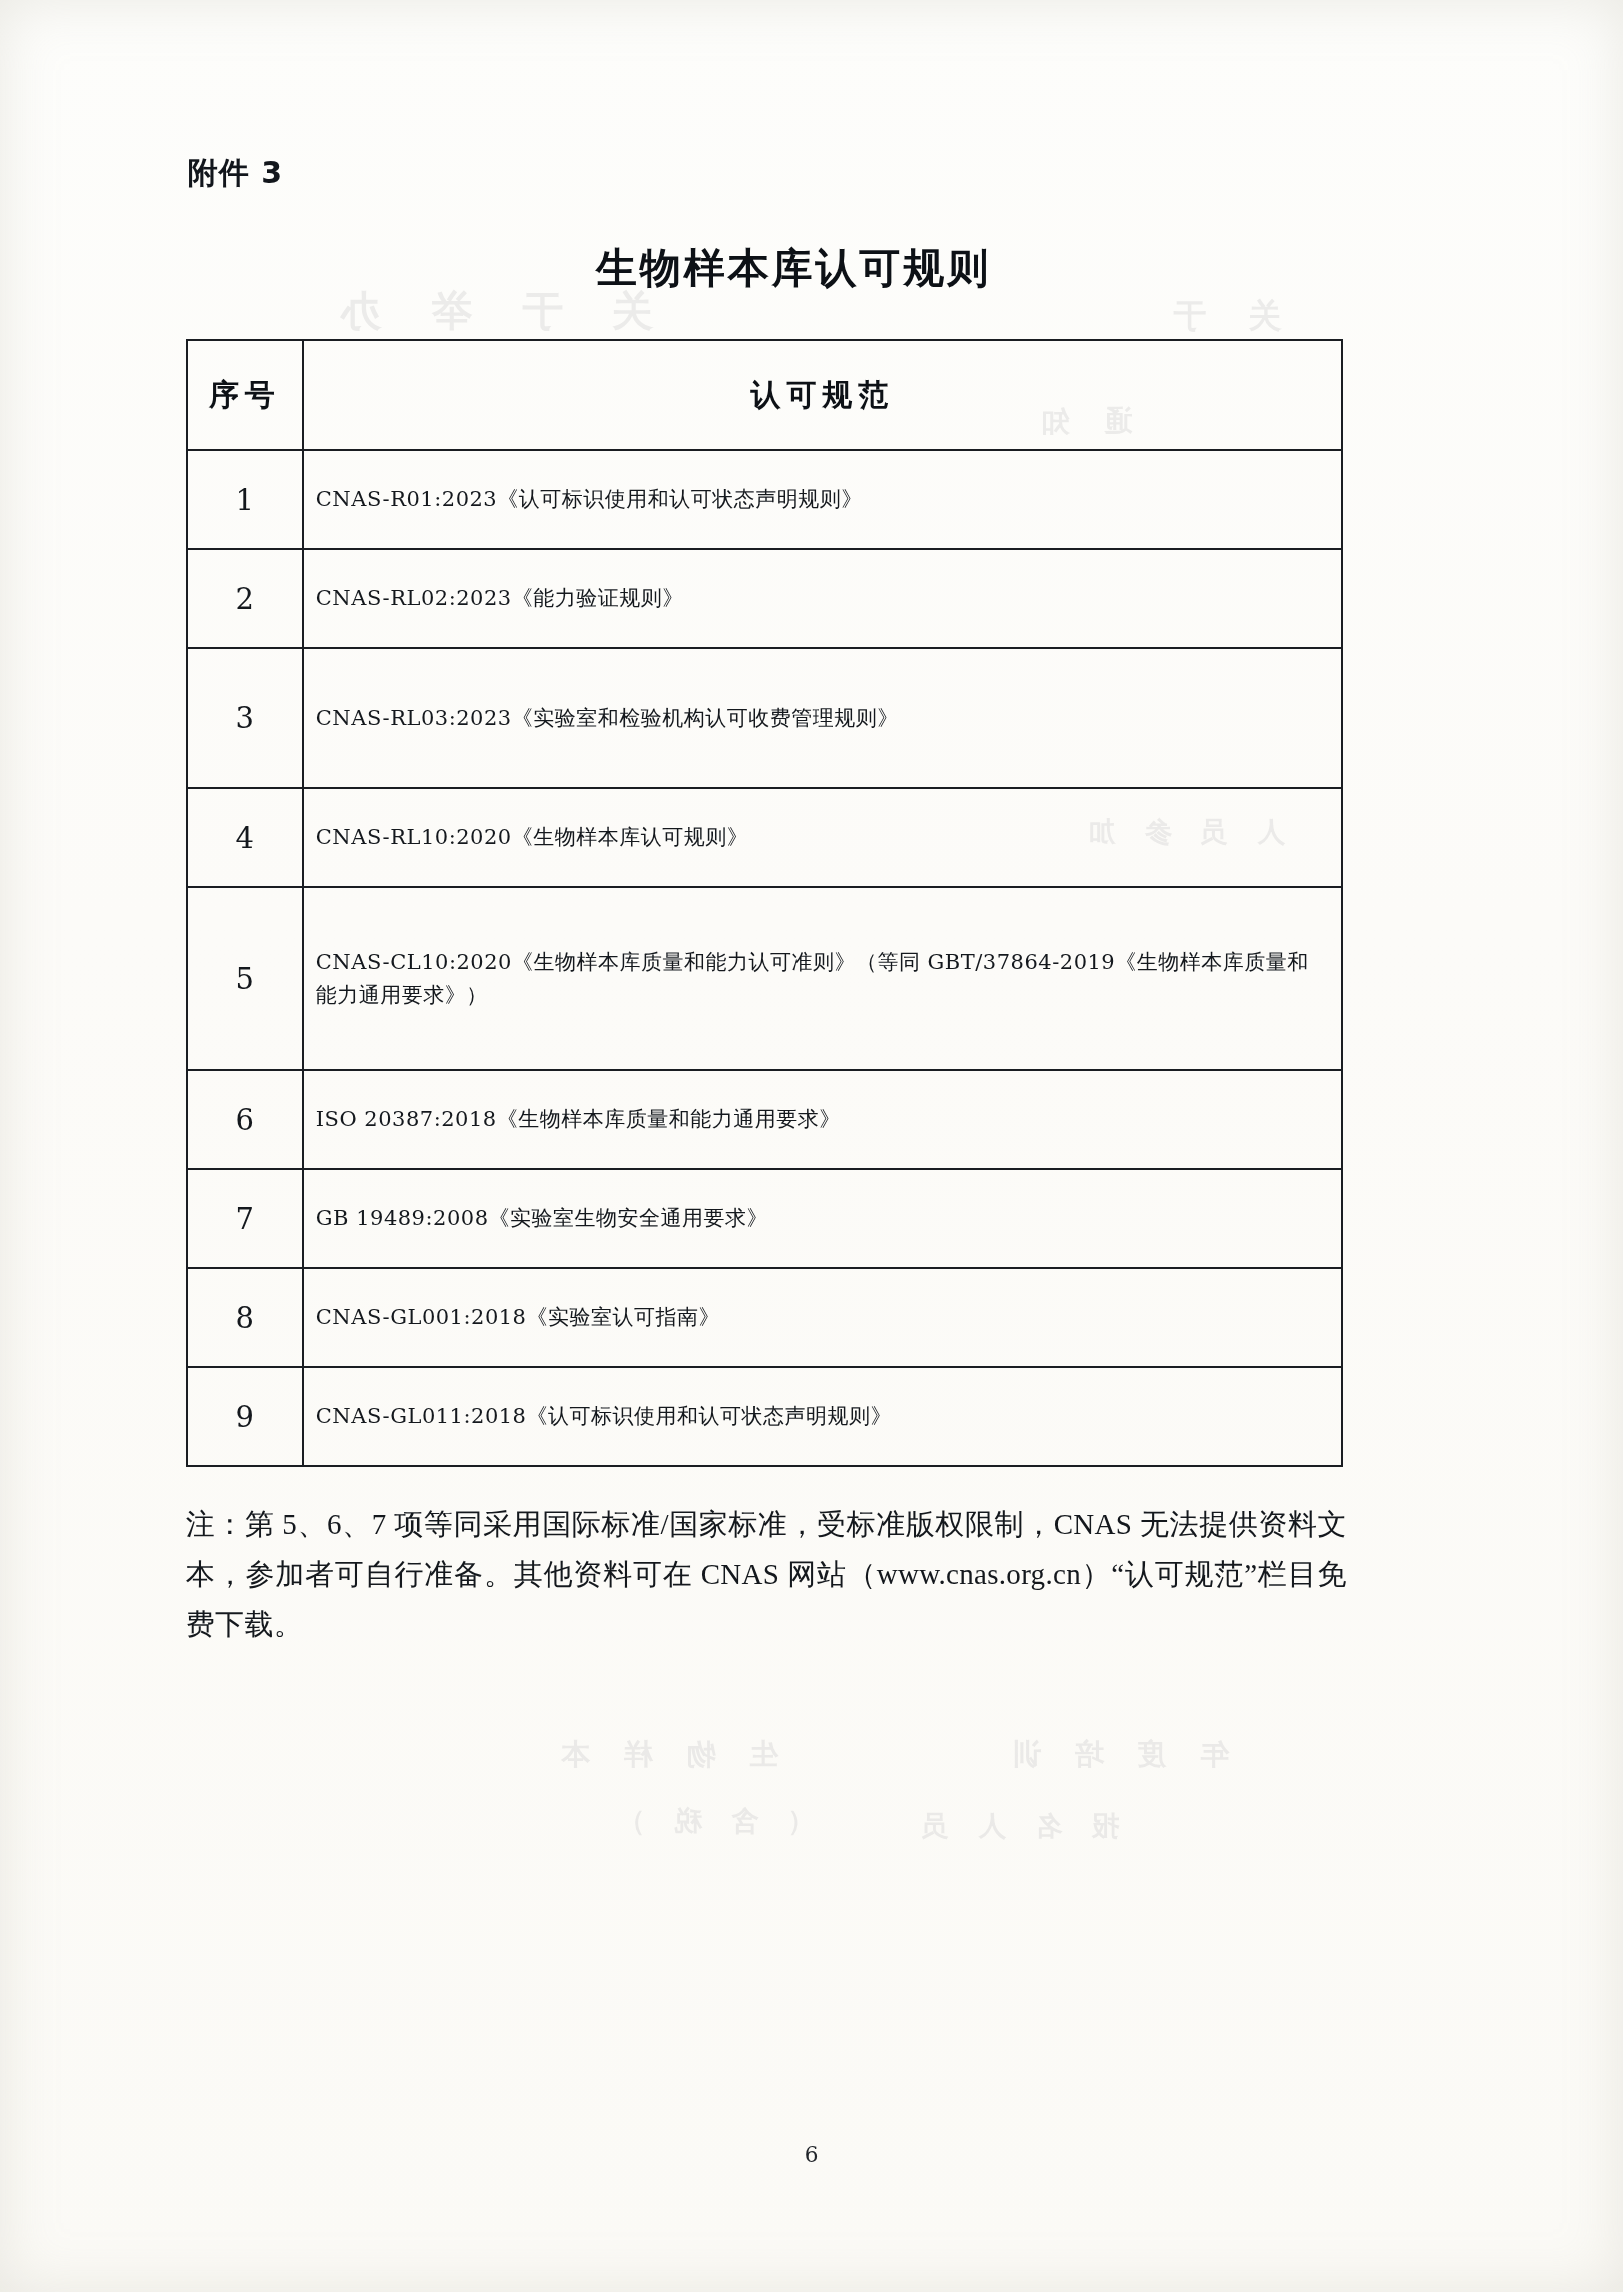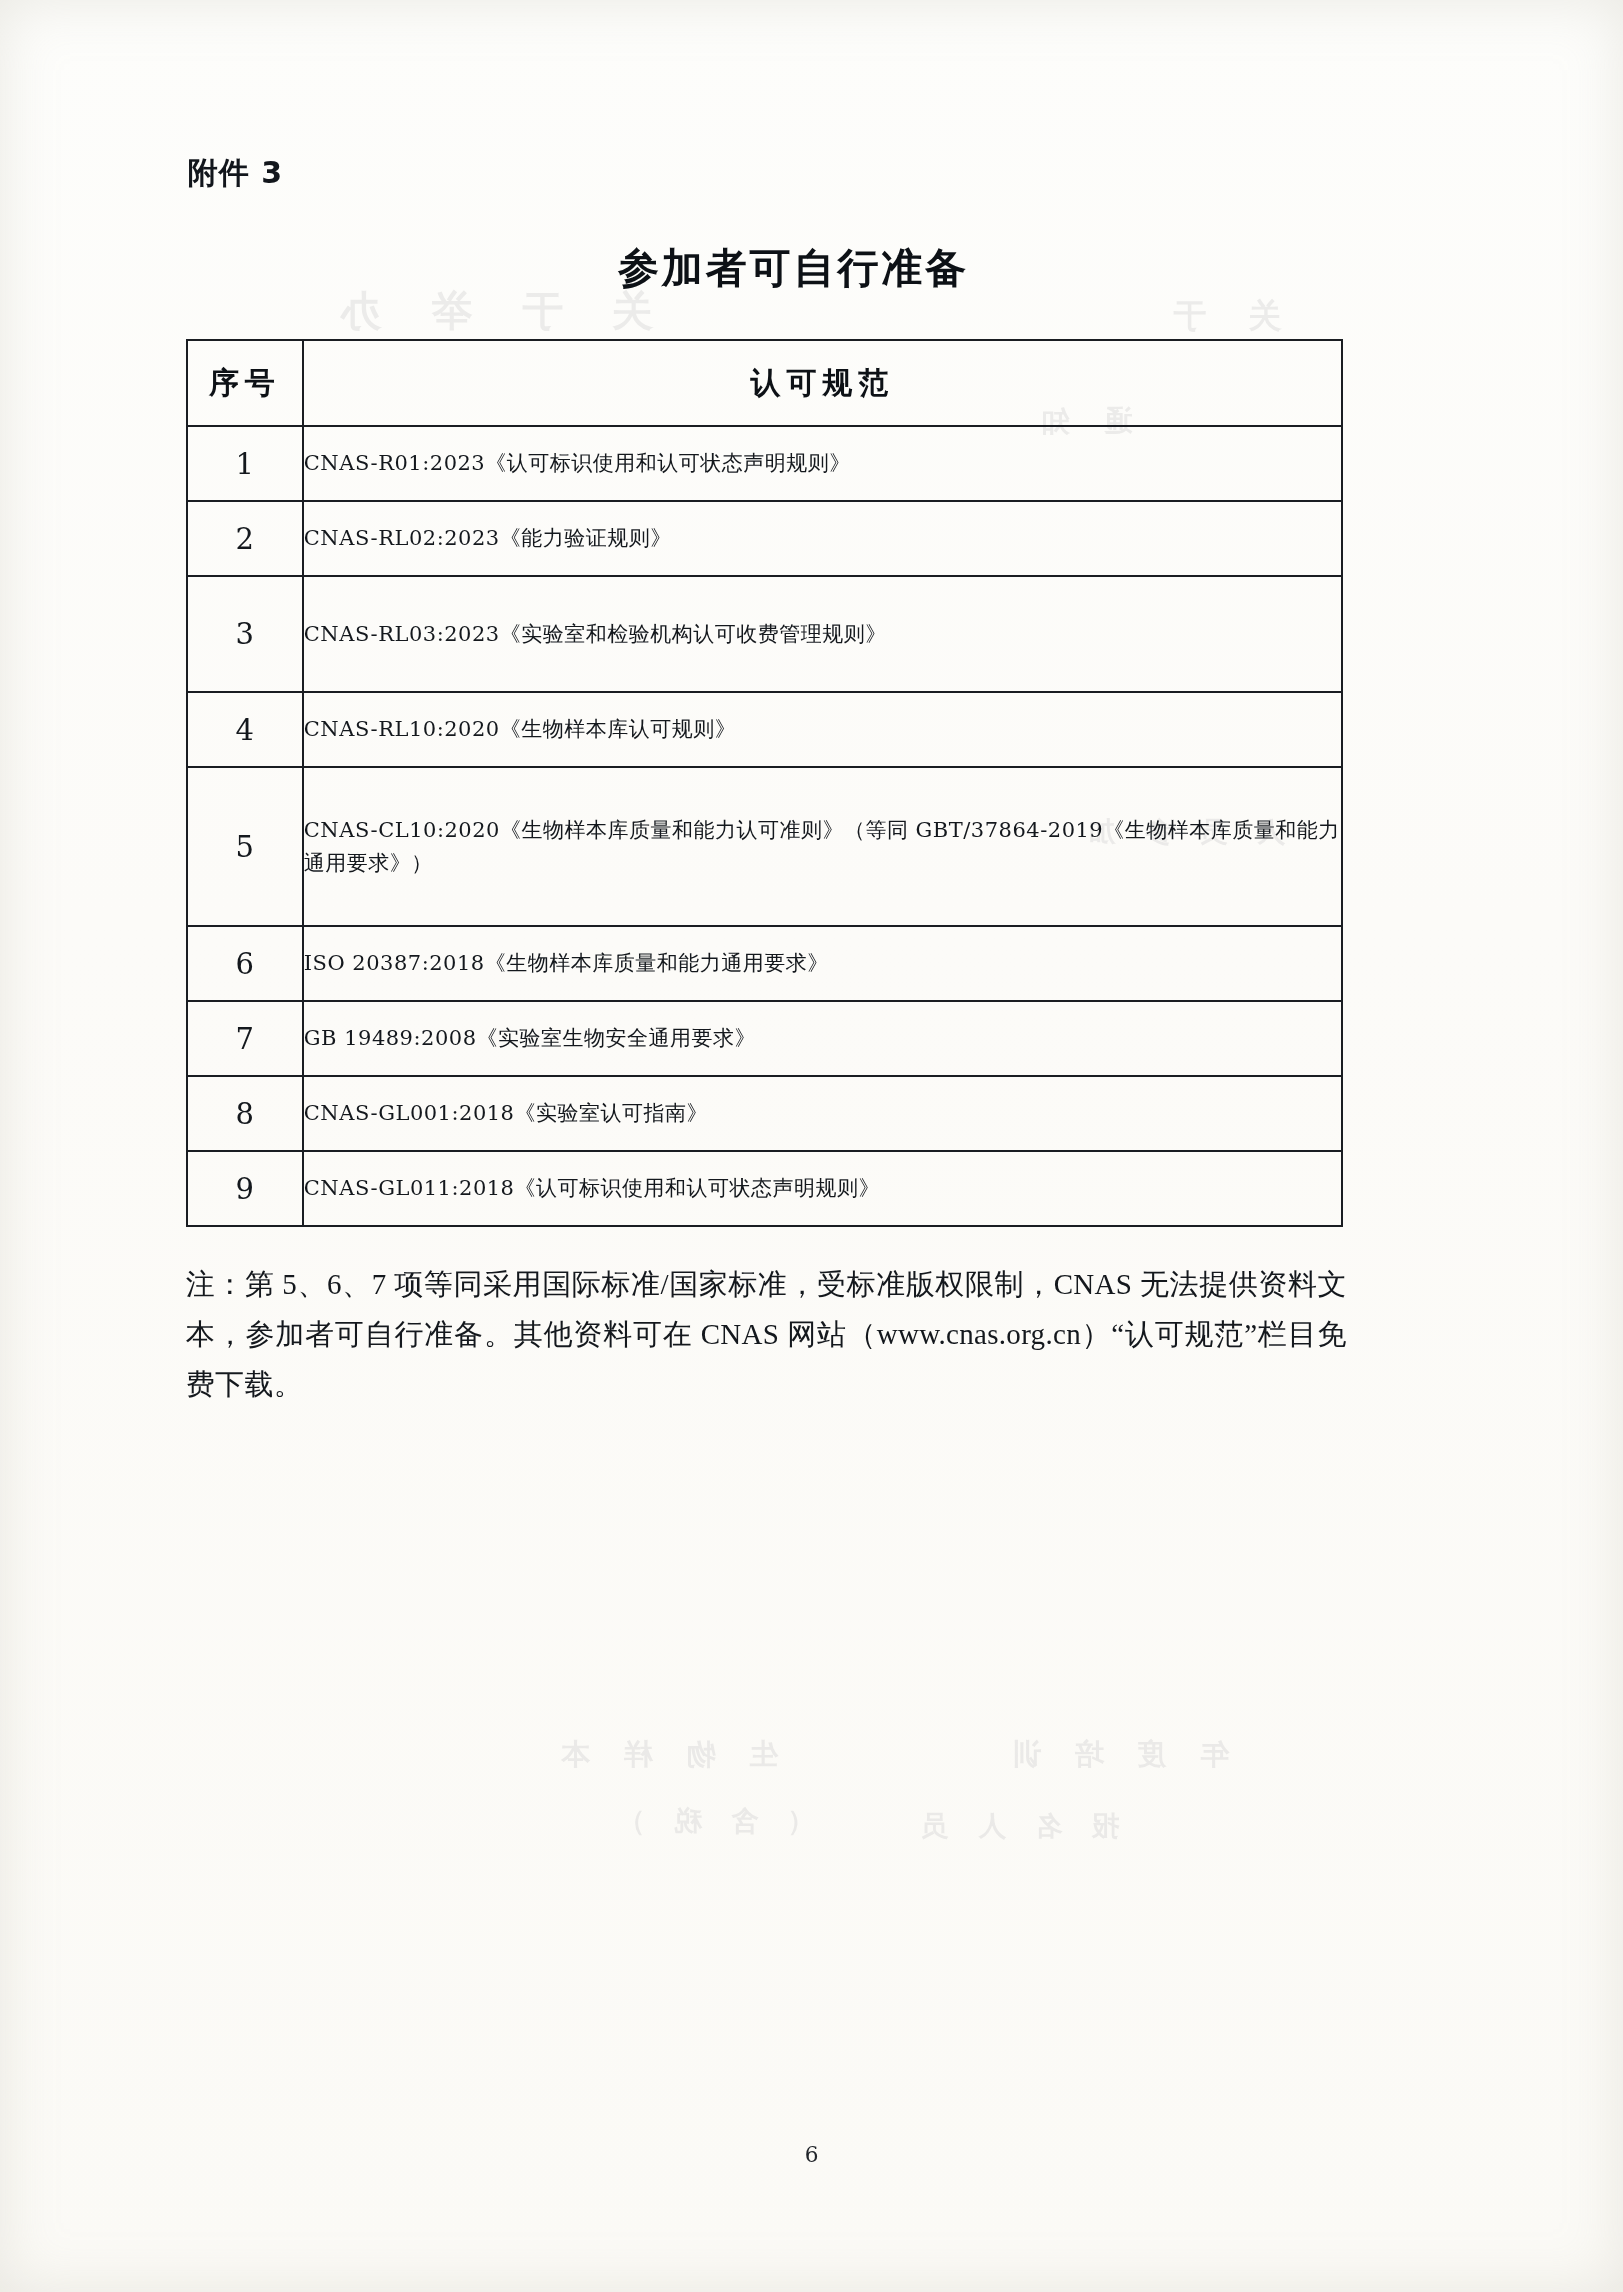--- a/index.html
+++ b/index.html
@@ -56,21 +56,21 @@
   }
 
   table.ref-table {
     border-collapse: collapse;
     width: 1157px;
     margin-left: 9.8px;
     table-layout: fixed;
   }
   table.ref-table td, table.ref-table th {
     border: 2px solid #1a1d22;
-    padding: 0;
+    padding: 12px;
   }
   .th-no, .th-name {
     font-size: 30px;
     font-weight: 700;
     text-align: center;
     letter-spacing: 5.9px;
     color: #0d1116;
     height: 84px;
     font-family: "DejaVu Serif", serif;
   }
@@ -153,21 +153,21 @@
   <div class="bleed b4">人 员 参 加</div>
   <div class="bleed b5">生 物 样 本</div>
   <div class="bleed b6">（ 含 税 ）</div>
   <div class="bleed b7">年 度 培 训</div>
   <div class="bleed b8">报 名 人 员</div>
 
   <div class="content">
 
     <div class="attachment-label">附件 3</div>
 
-    <div class="doc-title">参加者可自行准备</div>
+    <div class="doc-title">生物样本库认可规则</div>
 
     <table class="ref-table">
       <colgroup>
         <col class="c-no">
         <col class="c-name">
       </colgroup>
       <thead>
         <tr>
           <th class="th-no">序号</th>
           <th class="th-name">认可规范</th>

